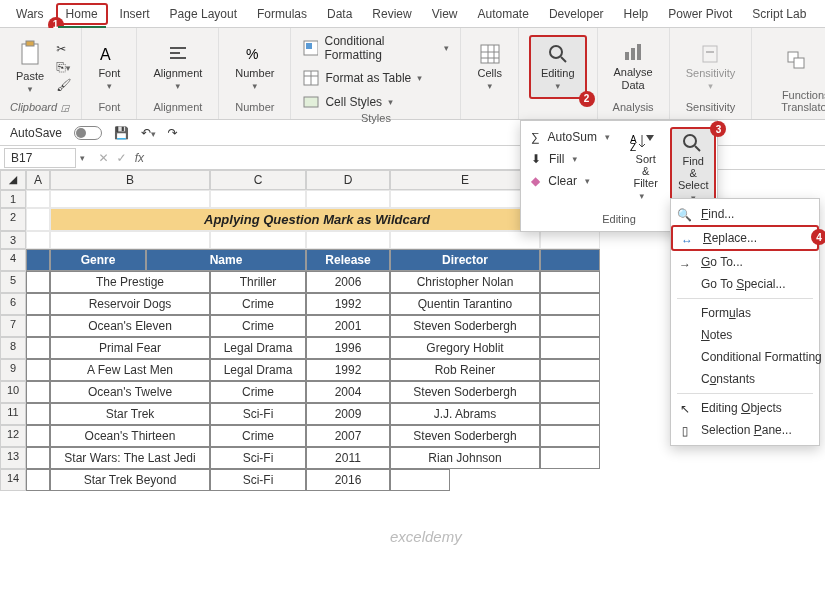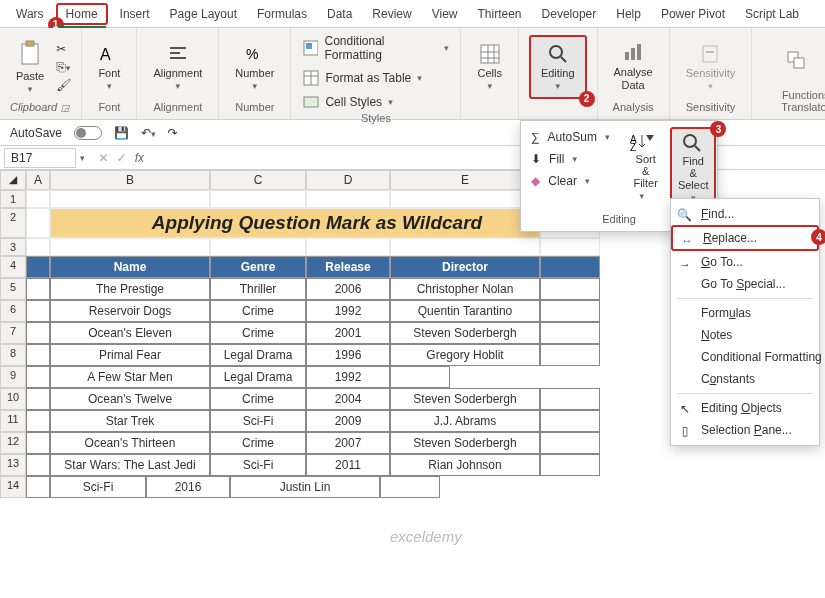--- a/index.html
+++ b/index.html
@@ -35,21 +35,21 @@
 .fx { padding: 0 10px; color: #666; display:flex; gap:8px; align-items:center;}
 
 
 .grid-area { position: relative; }
 .col-h { background: #f3f2f1; border: 1px solid #d0d0d0; text-align: center; font-size: 12px; padding: 2px 0; }
 .col-A { width: 24px; } .col-B { width: 160px; } .col-C { width: 96px; } .col-D { width: 84px; } .col-E { width: 150px; } .col-F { width: 60px; }
 .rows { display: flex; flex-direction: column; }
 .row { display: flex; }
 .row-h { width: 26px; background: #f3f2f1; border: 1px solid #d0d0d0; text-align: center; font-size: 11px; padding: 2px 0; }
 .cell { border: 1px solid #e8e8e8; padding: 3px 4px; font-size: 12px; overflow: hidden; white-space: nowrap; }
-.title-row .cell.merged { background: #f6d388; font-weight: bold; font-style: italic; text-align: center; font-size: 19px; color: #222; padding-left: 48px;}
+.title-row .cell.merged { background: #f6d388; font-weight: bold; font-style: italic; text-align: center; font-size: 13px; color: #222; padding-left: 48px;}
 .header-row .cell { background: #3b6aa0; color: #fff; font-weight: bold; text-align: center; border: 1px solid #999; }
 .data-row .cell { border: 1px solid #888; text-align: center; background:#fff;}
 .data-row .cell:first-of-type { text-align: center; }
 
 
 .editing-drop { position: absolute; top: 120px; left: 520px; width: 198px; background: #fff; border: 1px solid #c8c8c8; box-shadow: 0 4px 12px rgba(0,0,0,0.2); padding: 6px; }
 .editing-drop .row-e { display: flex; align-items: center; gap: 8px; padding: 3px 4px; font-size: 12px; }
 .editing-drop .sec-label { text-align: center; font-size: 11px; color: #555; margin-top: 4px; }
 .sortfilter, .findselect { display: flex; flex-direction: column; align-items: center; gap: 2px; font-size: 11px; padding: 4px 6px; cursor: pointer; }
 .findselect { border: 2px solid #c62828; border-radius: 3px; background: #e6e6e6; position: relative; }
@@ -74,21 +74,21 @@
   <div class="tab active" style="position:relative">
     <span>Home</span>
     <span class="badge" style="left:-10px; bottom:-10px;">1</span>
   </div>
   <div class="tab">Insert</div>
   <div class="tab">Page Layout</div>
   <div class="tab">Formulas</div>
   <div class="tab">Data</div>
   <div class="tab">Review</div>
   <div class="tab">View</div>
-  <div class="tab">Thirteen</div>
+  <div class="tab">Automate</div>
   <div class="tab">Developer</div>
   <div class="tab">Help</div>
   <div class="tab">Power Pivot</div>
   <div class="tab">Script Lab</div>
 </div>
 
 <div class="ribbon">
   <div class="group">
     <div class="group-body">
       <div class="big-btn">
@@ -300,22 +300,22 @@
         <div class="cell col-A"></div>
         <div class="cell col-B"></div>
         <div class="cell col-C"></div>
         <div class="cell col-D"></div>
         <div class="cell col-E"></div>
         <div class="cell col-F"></div>
       </div>
       <div class="row header-row">
         <div class="row-h">4</div>
         <div class="cell col-A"></div>
+        <div class="cell col-C">Genre</div>
         <div class="cell col-B">Name</div>
-        <div class="cell col-C">Genre</div>
         <div class="cell col-D">Release</div>
         <div class="cell col-E">Director</div>
         <div class="cell col-F"></div>
       </div>
       <div class="row data-row">
         <div class="row-h">5</div>
         <div class="cell col-A"></div>
         <div class="cell col-B">The Prestige</div>
         <div class="cell col-C">Thriller</div>
         <div class="cell col-D">2006</div>
@@ -345,23 +345,24 @@
         <div class="cell col-A"></div>
         <div class="cell col-B">Primal Fear</div>
         <div class="cell col-C">Legal Drama</div>
         <div class="cell col-D">1996</div>
         <div class="cell col-E">Gregory Hoblit</div>
         <div class="cell col-F"></div>
       </div>
       <div class="row data-row">
         <div class="row-h">9</div>
         <div class="cell col-A"></div>
-        <div class="cell col-B">A Few Star Men</div>
+        <div class="cell col-B">A Few Last Men</div>
         <div class="cell col-C">Legal Drama</div>
         <div class="cell col-D">1992</div>
+        <div class="cell col-E">Rob Reiner</div>
         <div class="cell col-F"></div>
       </div>
       <div class="row data-row">
         <div class="row-h">10</div>
         <div class="cell col-A"></div>
         <div class="cell col-B">Ocean's Twelve</div>
         <div class="cell col-C">Crime</div>
         <div class="cell col-D">2004</div>
         <div class="cell col-E">Steven Soderbergh</div>
         <div class="cell col-F"></div>
@@ -389,23 +390,23 @@
         <div class="cell col-A"></div>
         <div class="cell col-B">Star Wars: The Last Jedi</div>
         <div class="cell col-C">Sci-Fi</div>
         <div class="cell col-D">2011</div>
         <div class="cell col-E">Rian Johnson</div>
         <div class="cell col-F"></div>
       </div>
       <div class="row data-row">
         <div class="row-h">14</div>
         <div class="cell col-A"></div>
+        <div class="cell col-B">Star Trek Beyond</div>
         <div class="cell col-C">Sci-Fi</div>
         <div class="cell col-D">2016</div>
-        <div class="cell col-E">Justin Lin</div>
         <div class="cell col-F"></div>
       </div>
     </div>
 </div>
 
 <div class="editing-drop">
   <div class="editing-top">
     <div class="editing-left">
       <div class="row-e">
           <span>∑</span>

